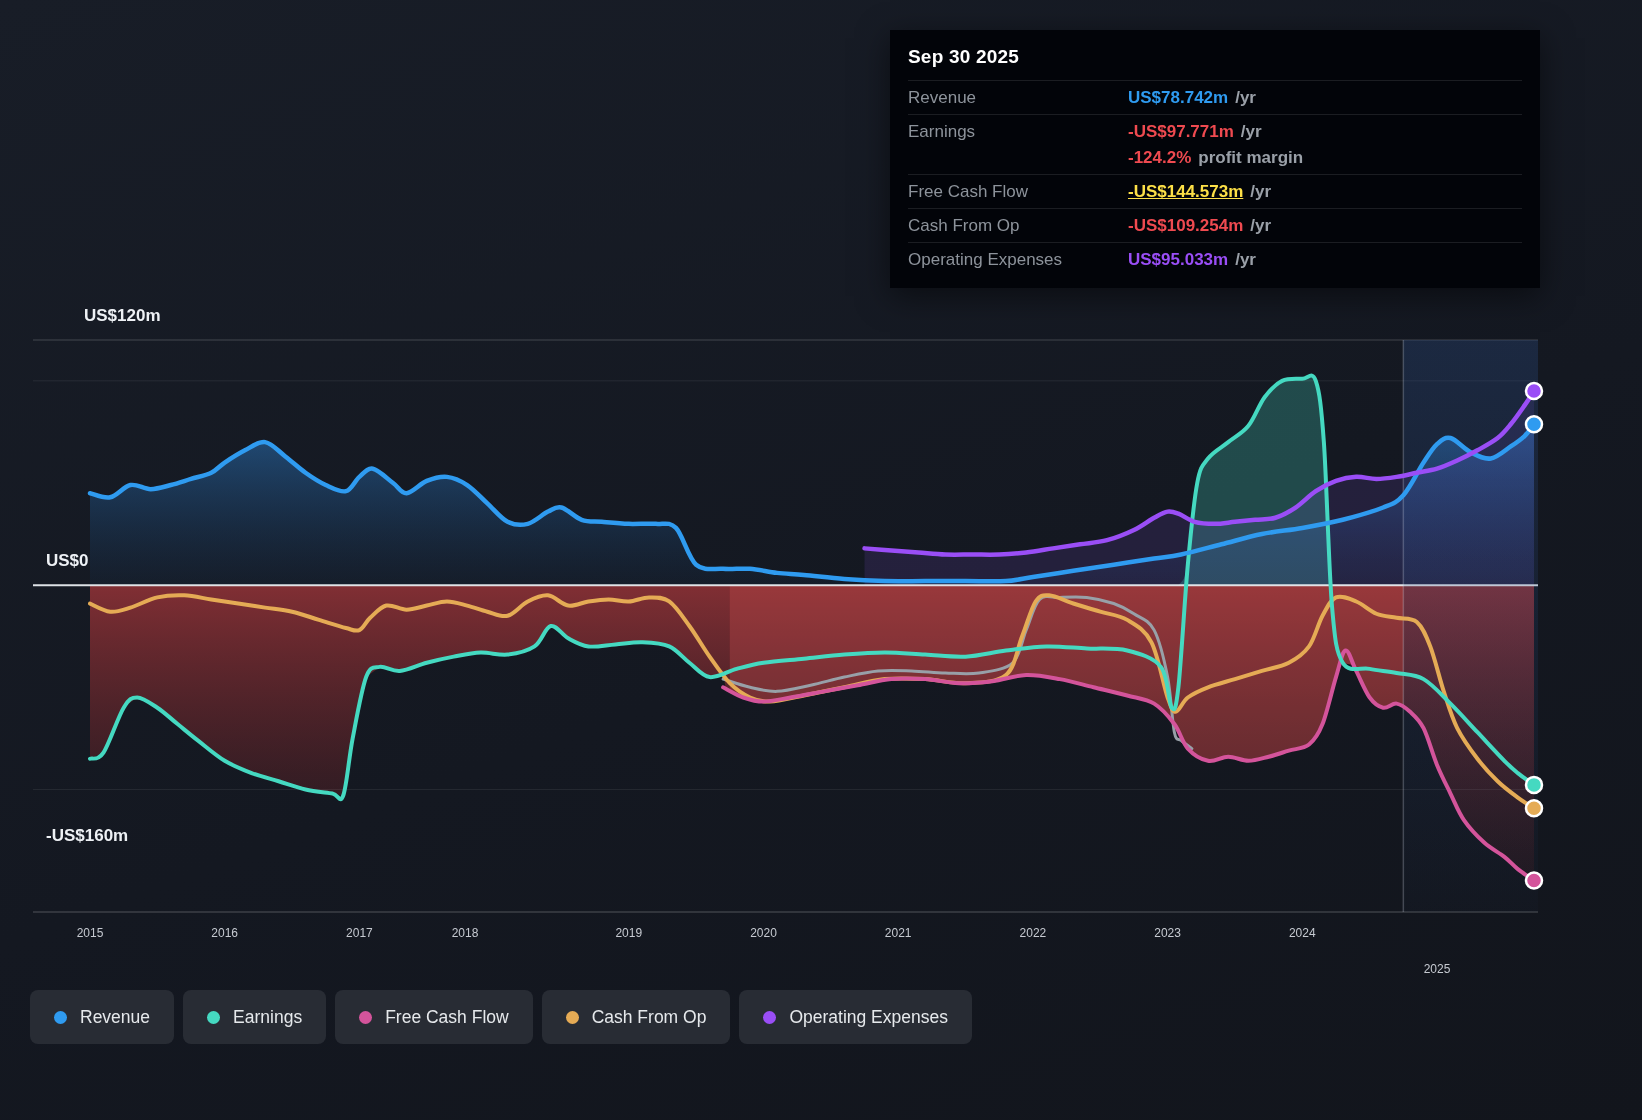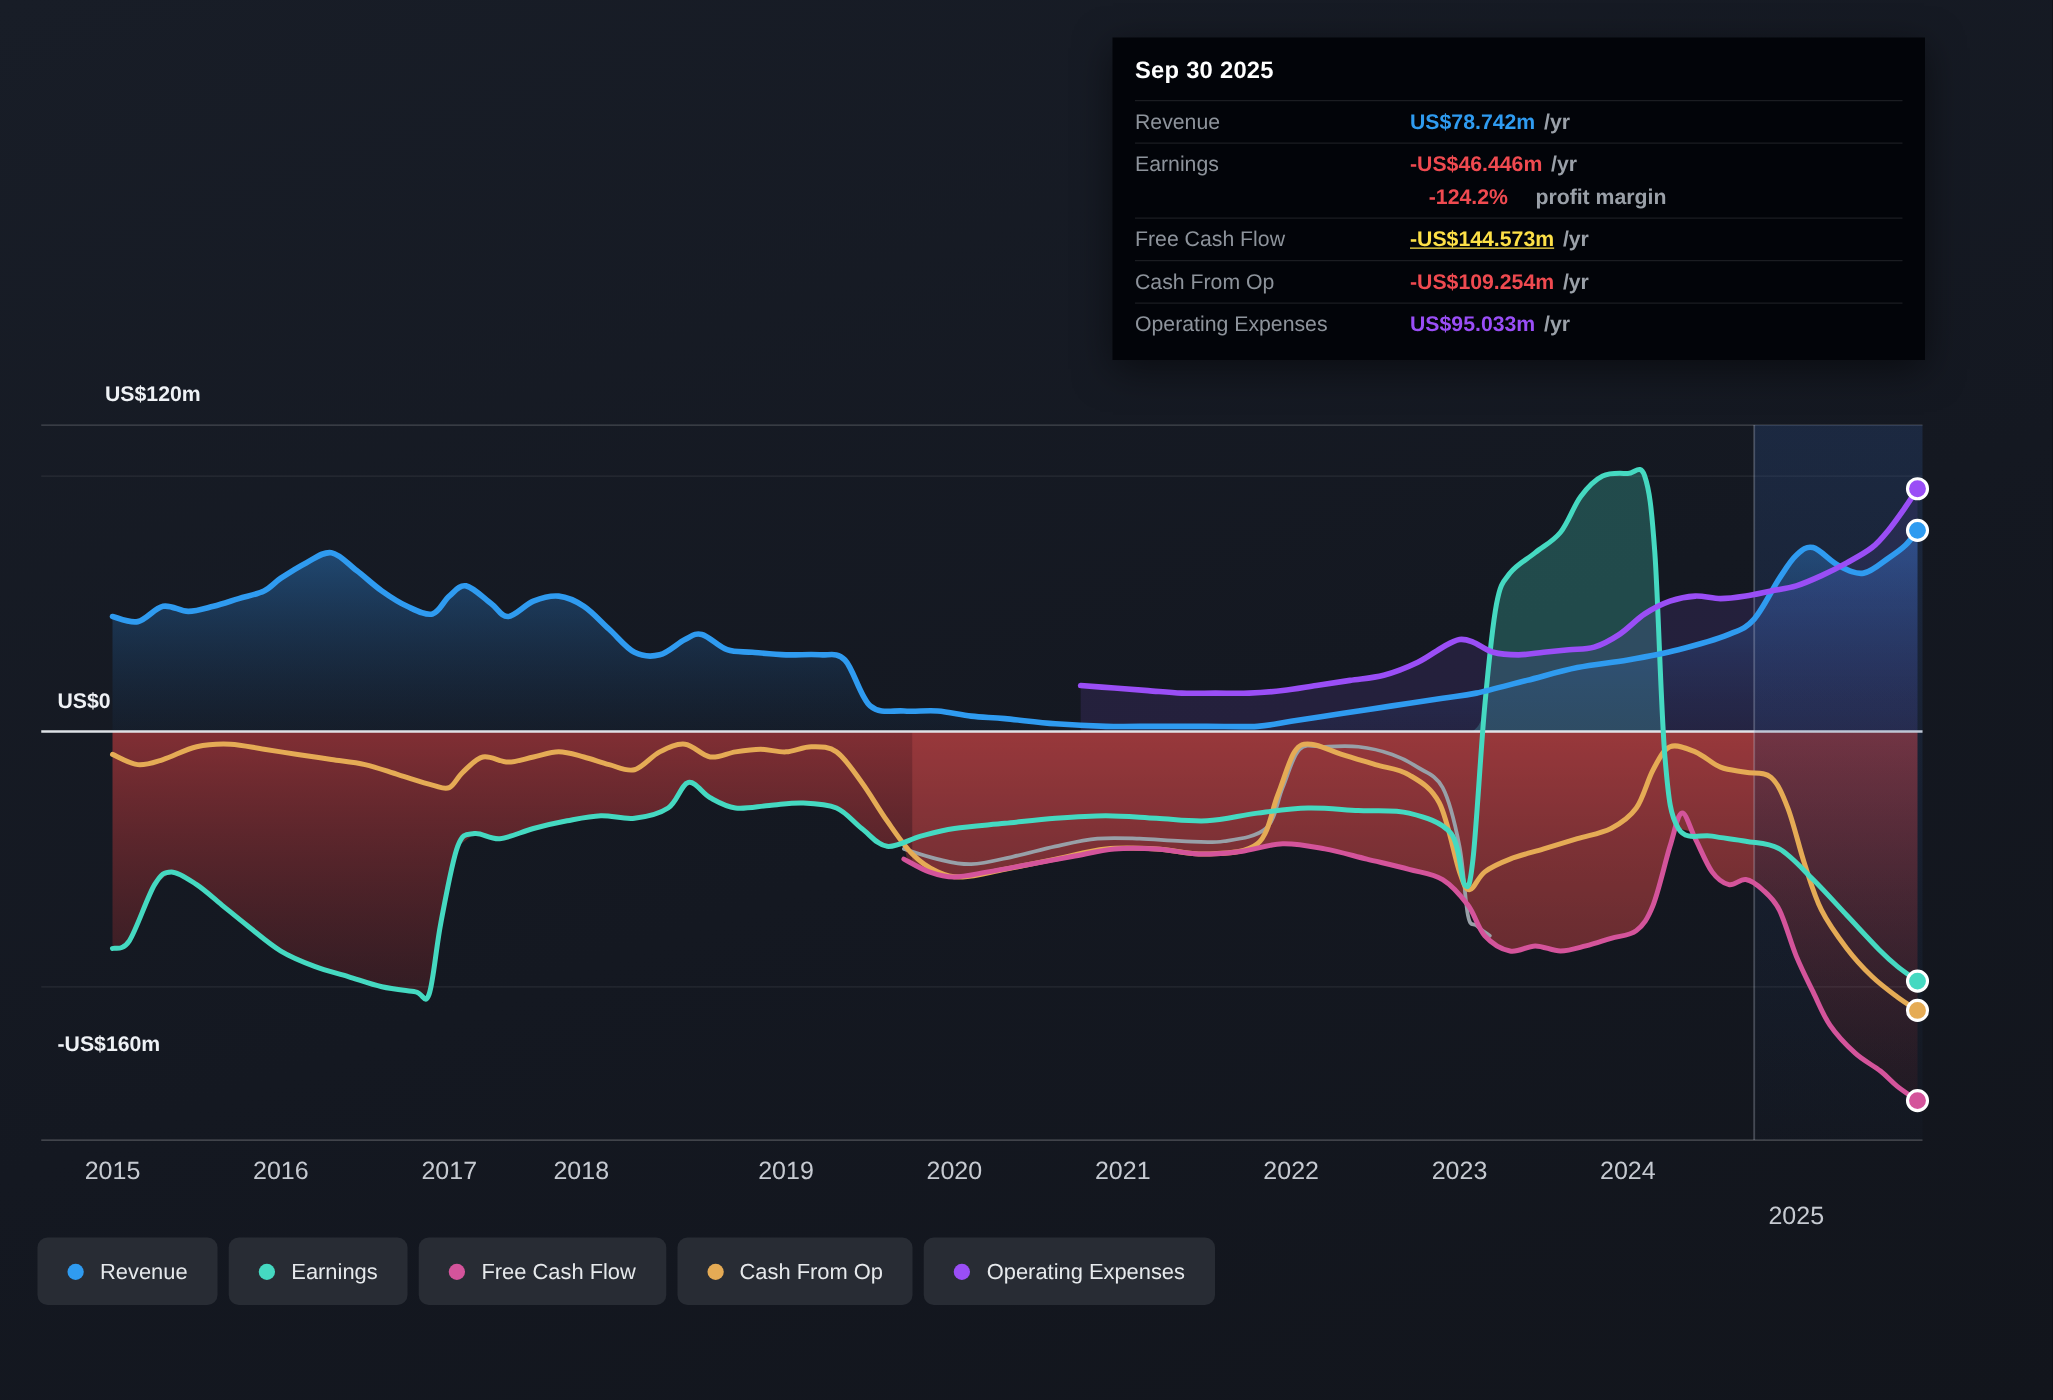--- a/index.html
+++ b/index.html
@@ -11,29 +11,29 @@
   #chart-svg{position:absolute;left:0;top:0;}
   
   .tooltip{
     position:absolute;left:890px;top:30px;width:650px;background:#020409;
     z-index:10;box-sizing:border-box;padding-bottom:12px;
     box-shadow:0 8px 30px rgba(0,0,0,.5);
   }
   .tt-title{padding:16px 18px 12px;font-size:19px;font-weight:700;color:#ffffff;letter-spacing:.2px;}
   .tt-row{display:flex;align-items:baseline;margin:0 18px;padding:7px 0 6px;
     border-top:1px solid rgba(255,255,255,.10);font-size:17px;}
-  .tt-row.noline{border-top:none;padding-top:0;gap:15px;}
+  .tt-row.noline{border-top:none;padding-top:0;}
   .tt-label{width:220px;flex:0 0 220px;color:#8d939b;}
   .tt-value{font-weight:700;}
   .tt-suffix{color:#9aa0a8;font-weight:700;margin-left:7px;}
   
   .ylab{position:absolute;left:46px;font-size:17px;font-weight:700;color:#eef1f5;z-index:3;}
   #ylab-top{top:306px;margin-left:38px;} #ylab-zero{top:551px;} #ylab-bottom{top:826px;}
   #xaxis{position:absolute;left:0;top:926px;width:100%;height:26px;z-index:3;}
-  #xaxis span{position:absolute;top:0;transform:translateX(-50%);font-size:20px;color:#c6cad1;}
+  #xaxis span{position:absolute;top:0;transform:translateX(-50%);font-size:12px;color:#c6cad1;}
   
   .legend{position:absolute;left:30px;top:990px;display:flex;gap:9px;z-index:4;}
   .pill{display:flex;align-items:center;gap:13px;height:54px;padding:0 24px;
     background:#282c34;border-radius:8px;cursor:pointer;user-select:none;}
   .dot{width:13px;height:13px;border-radius:50%;flex:0 0 13px;}
   .lbl{font-size:17.5px;color:#e6e9ec;}
 </style>
 </head>
 <body>
 
@@ -117,21 +117,21 @@
     <div class="tt-title">Sep 30 2025</div>
 
     <div class="tt-row">
       <span class="tt-label">Revenue</span>
       <span class="tt-value" style="color: rgb(47, 155, 240);">US$78.742m</span>
       <span class="tt-suffix">/yr</span>
     </div>
 
     <div class="tt-row">
       <span class="tt-label">Earnings</span>
-      <span class="tt-value" style="color: rgb(239, 74, 80);">-US$46.446m</span>
+      <span class="tt-value" style="color: rgb(239, 74, 80);">-US$97.771m</span>
       <span class="tt-suffix">/yr</span>
     </div>
 
     <div class="tt-row noline">
       <span class="tt-label"></span>
       <span class="tt-value" style="color: rgb(239, 74, 80);">-124.2%</span>
       <span class="tt-suffix">profit margin</span>
     </div>
 
     <div class="tt-row">

